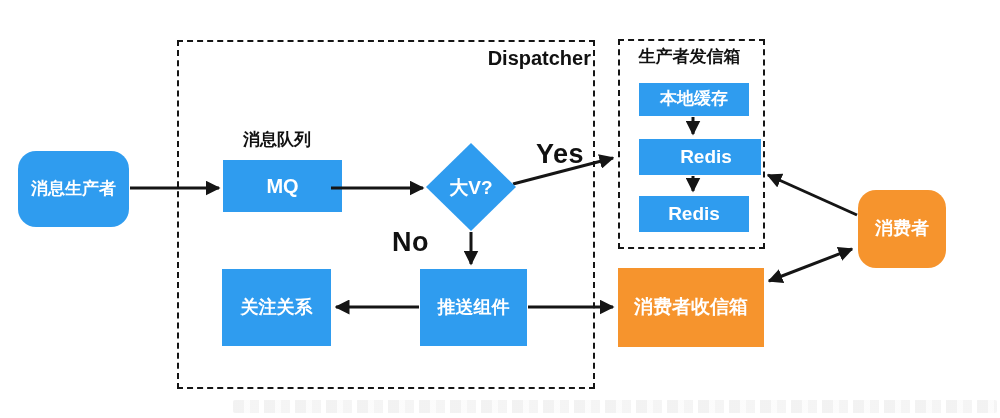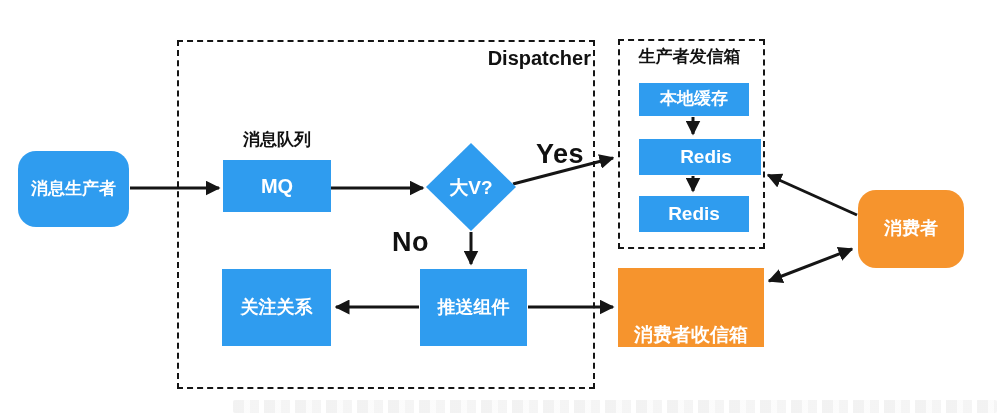--- a/index.html
+++ b/index.html
@@ -38,21 +38,21 @@
   <div class="caption" style="left:177px;top:47px;width:414px;text-align:right;font-size:20px;">Dispatcher</div>
 
   <div class="dashedbox" style="left:618px;top:39px;width:143px;height:206px;"></div>
   <div class="caption" style="left:618px;top:45px;width:143px;text-align:center;font-size:17px;">生产者发信箱</div>
 
   <div class="node blue rounded" style="left:18px;top:151px;width:111px;height:76px;font-size:17px;">
     <span>消息生产者</span>
   </div>
 
   <div class="caption" style="left:243px;top:128px;font-size:17px;">消息队列</div>
-  <div class="node blue" style="left:223px;top:160px;width:108px;height:52px;font-size:20px;">
+  <div class="node blue" style="left:223px;top:160px;width:119px;height:52px;font-size:20px;">
     <span>MQ</span>
   </div>
 
   <div class="decision-word" style="left:536px;top:139px;">Yes</div>
   <div class="decision-word" style="left:392px;top:227px;">No</div>
 
   <div class="node blue" style="left:222px;top:269px;width:109px;height:77px;font-size:18px;justify-content:center;">
     <span>关注关系</span>
   </div>
   <div class="node blue" style="left:639px;top:83px;width:110px;height:33px;font-size:17px;">
@@ -62,24 +62,24 @@
   <div class="node blue" style="left:420px;top:269px;width:107px;height:77px;font-size:18px;">
     <span>推送组件</span>
   </div>
   <div class="node blue" style="left:639px;top:139px;width:110px;height:36px;font-size:19px;padding-left:12px;">
     <span>Redis</span>
   </div>
   <div class="node blue" style="left:639px;top:196px;width:110px;height:36px;font-size:19px;">
     <span>Redis</span>
   </div>
 
-  <div class="node orange" style="left:618px;top:268px;width:146px;height:79px;font-size:19px;align-items:flex-end;">
+  <div class="node orange" style="left:618px;top:268px;width:146px;height:79px;font-size:19px;">
     <span>消费者收信箱</span>
   </div>
-  <div class="node orange rounded" style="left:858px;top:190px;width:106px;height:78px;font-size:18px;">
+  <div class="node orange rounded" style="left:858px;top:190px;width:88px;height:78px;font-size:18px;">
     <span>消费者</span>
   </div>
 
   <div class="footer-strip"></div>
 
   <svg class="overlay" viewBox="0 0 1000 418">
     <defs>
       <marker id="ah" viewBox="0 0 10 10" refX="9" refY="5" markerWidth="5" markerHeight="5" orient="auto-start-reverse">
         <path d="M0,0 L10,5 L0,10 z"></path>
       </marker>

